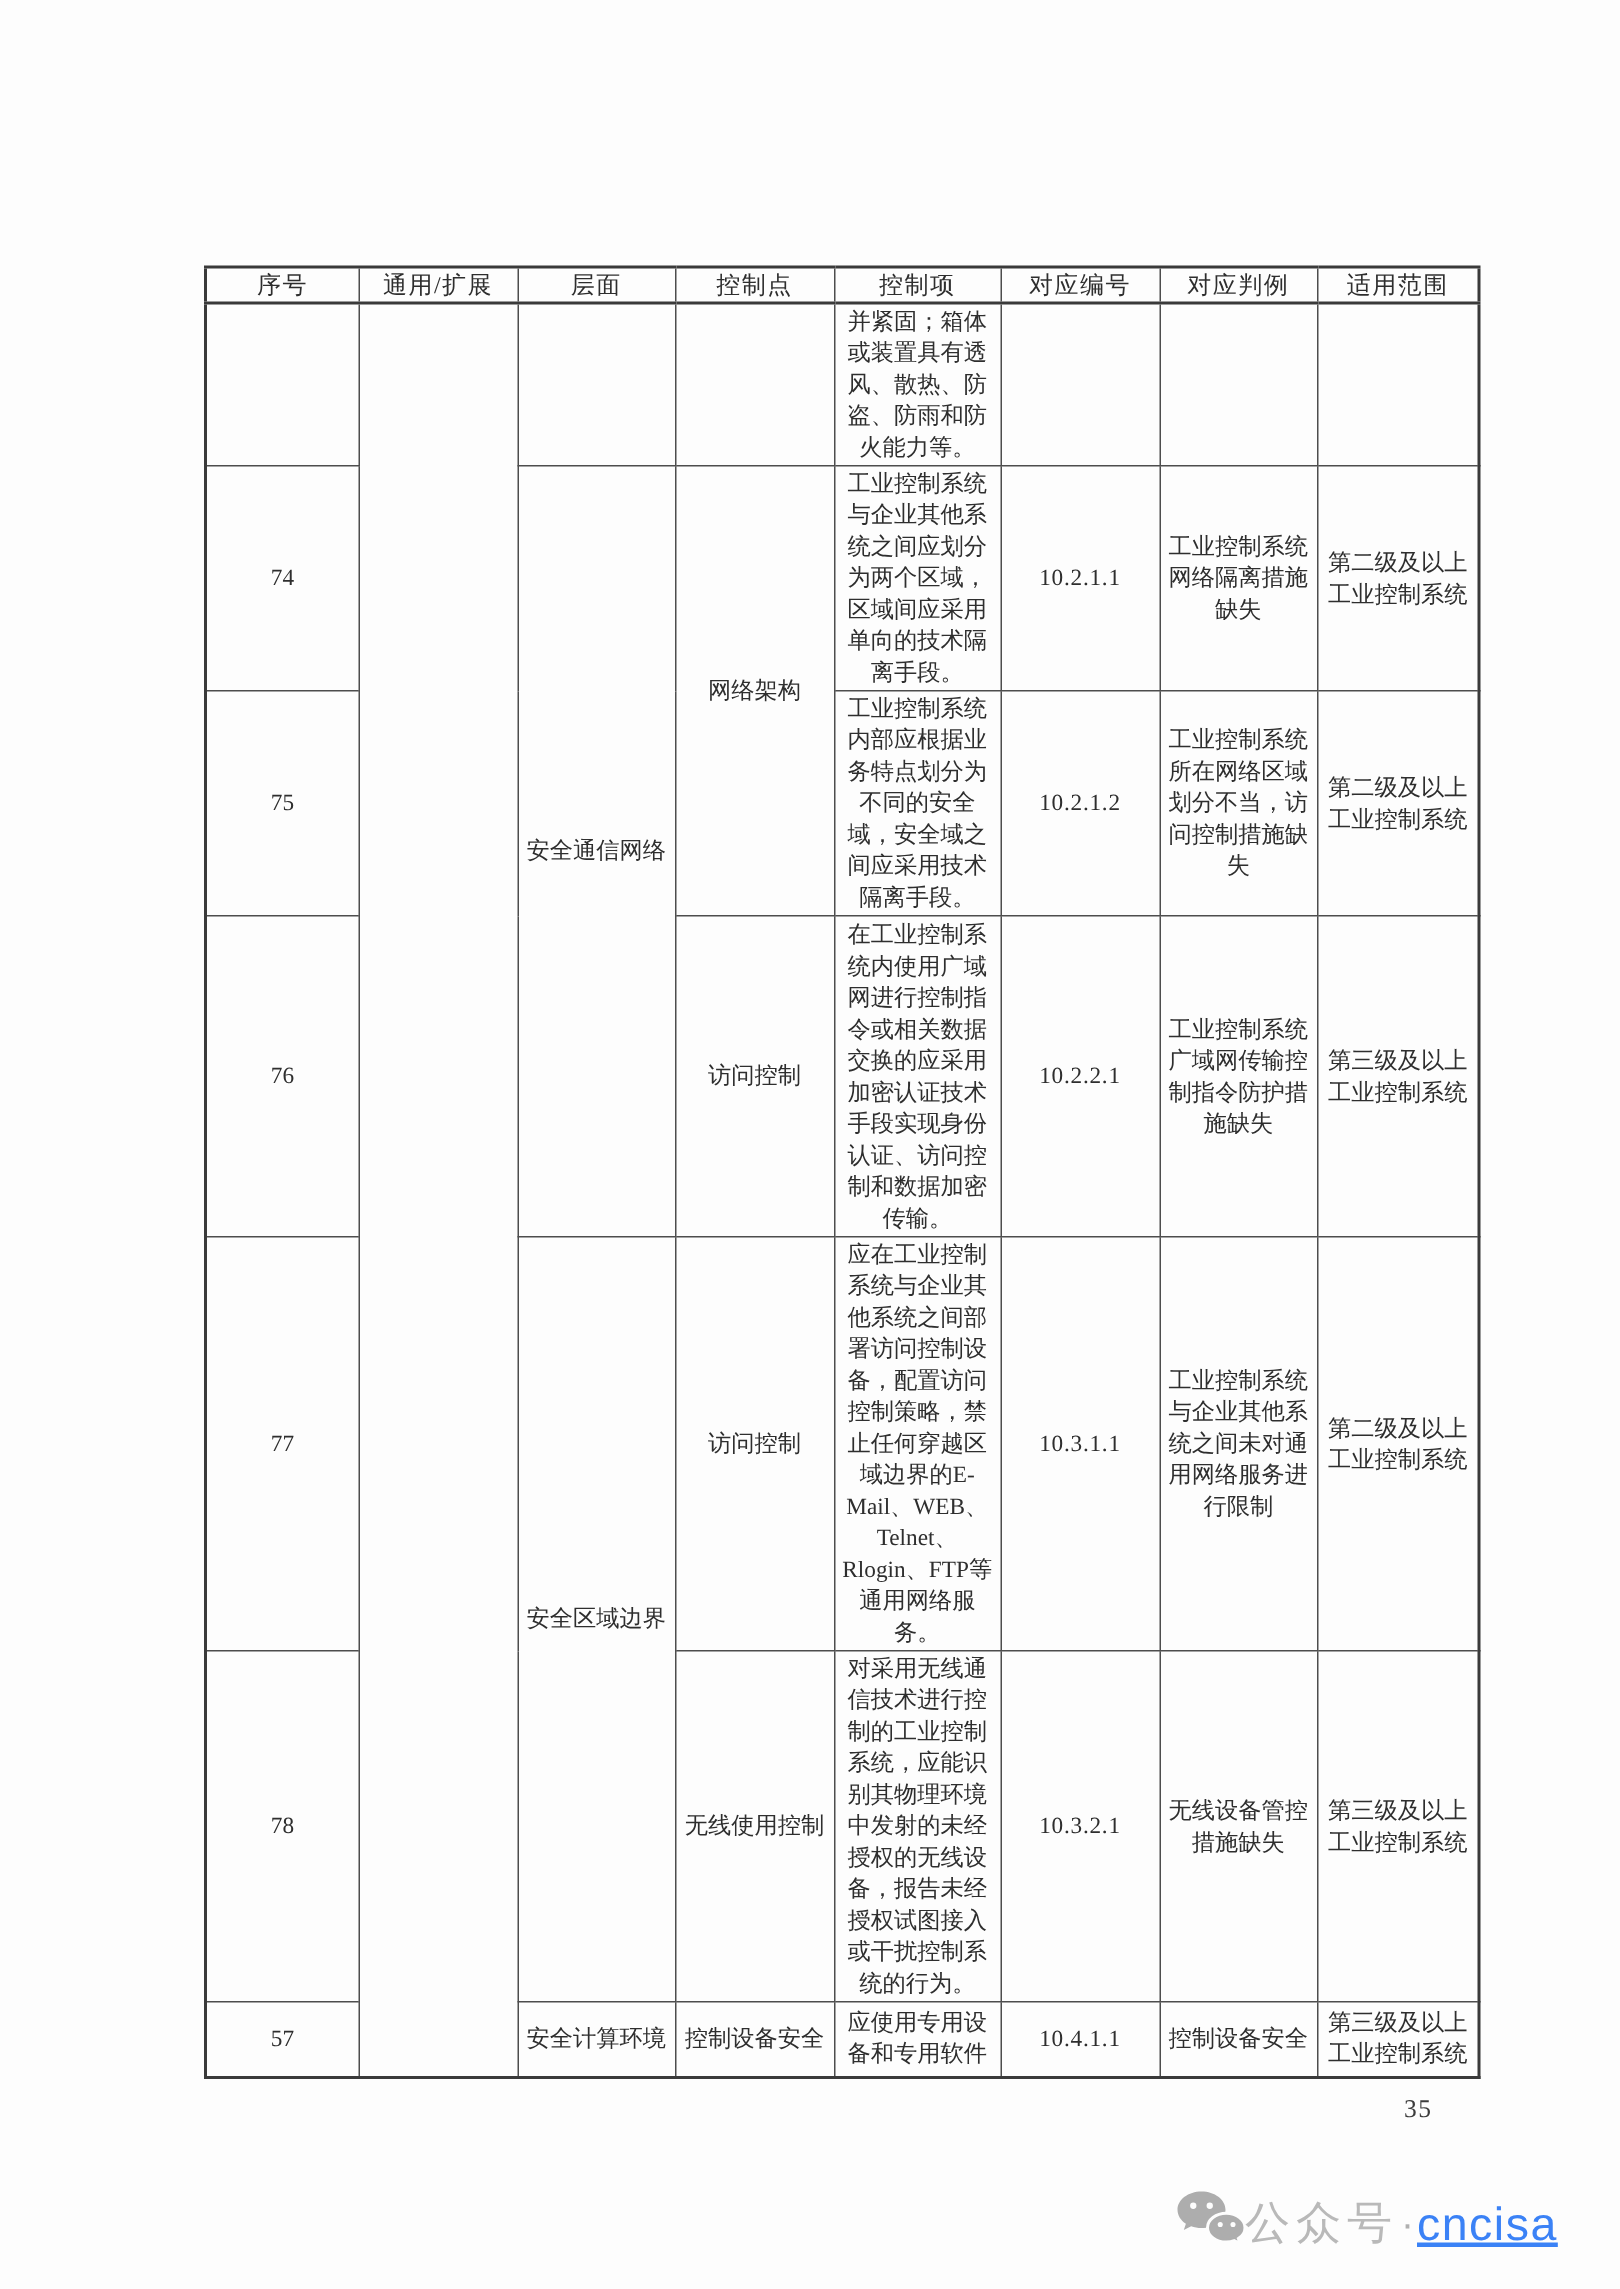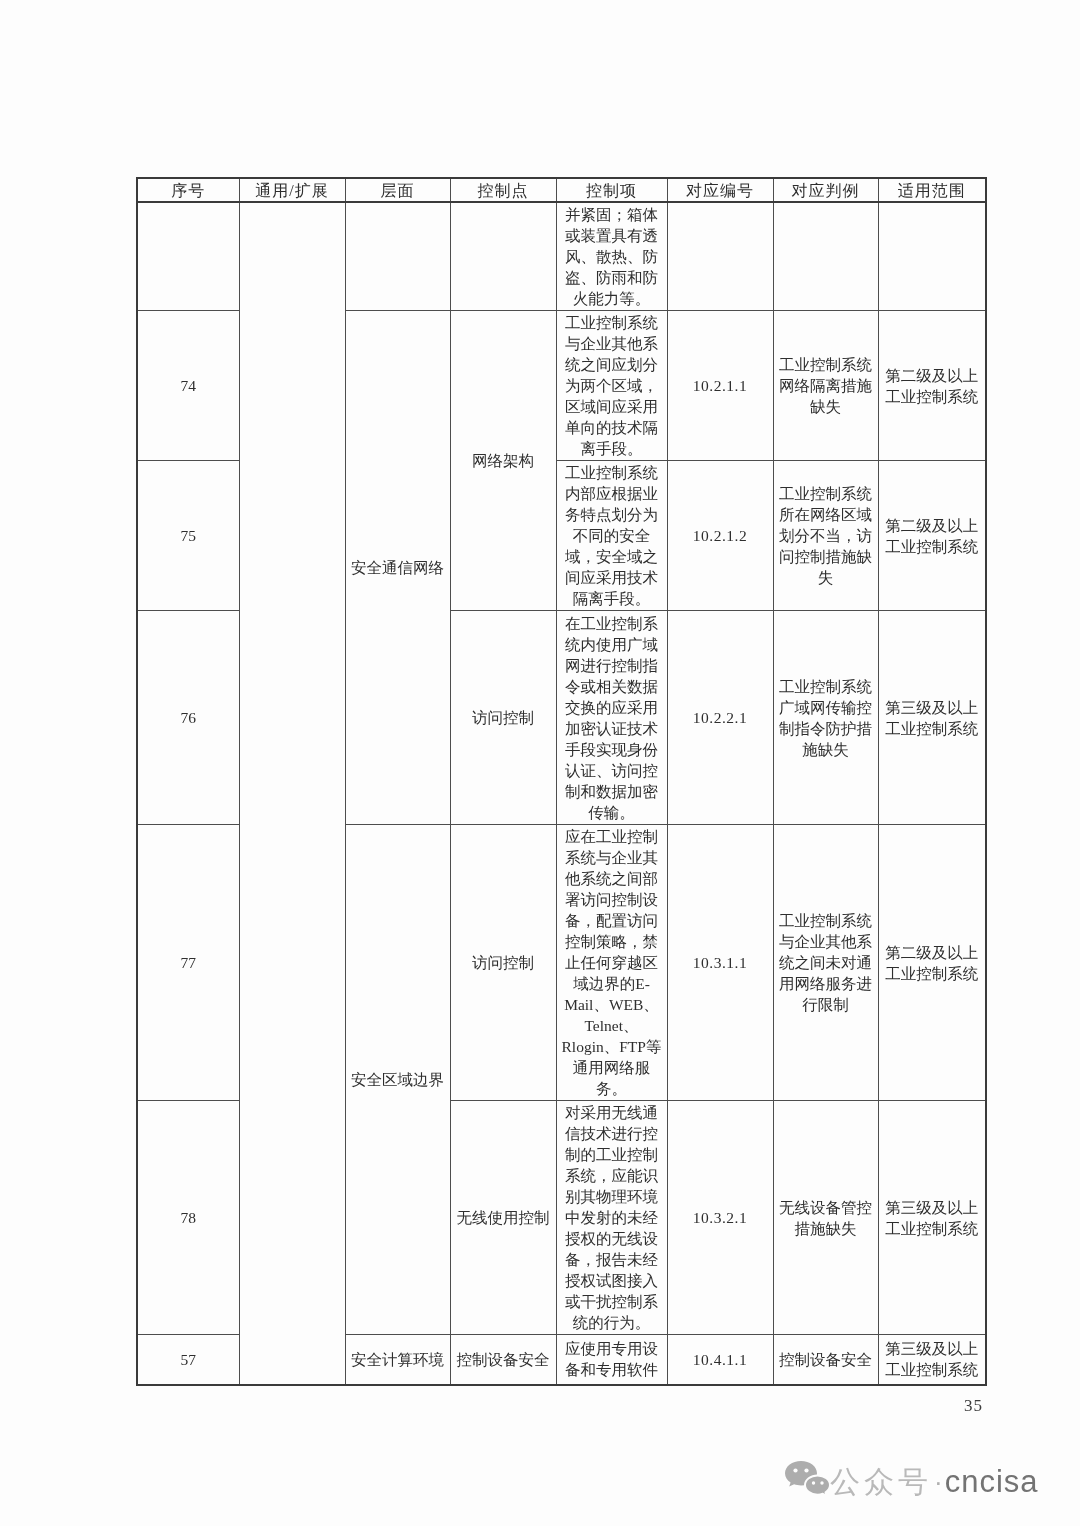--- a/index.html
+++ b/index.html
@@ -42,21 +42,20 @@
     padding: 0 1px;
   }
   td.c-code { letter-spacing: 0.5px; }
   .page-number {
     position: absolute;
     left: 936px;
     top: 1396px;
     font-size: 17px;
     color: #3c3c3c;
     letter-spacing: 1px;
-    margin-left: 28px;
   }
   .footer-brand {
     position: absolute;
     left: 784px;
     top: 1460px;
     display: flex;
     align-items: center;
     color: #b4b4b4;
   }
   .footer-brand .wechat-glyph { display: block; }
@@ -68,24 +67,25 @@
     font-weight: 300;
   }
   .brand-sep {
     font-size: 26px;
     color: #b0b0b0;
     margin: 0 2px;
     font-family: "Liberation Sans", sans-serif;
   }
   .brand-name {
     font-size: 31px;
-    color: #737373;
+    color: #3b82f6;
     font-family: "Liberation Sans", "DejaVu Sans", sans-serif;
     letter-spacing: 1px;
     font-weight: 300;
+    text-decoration: underline;
   }
 </style>
 </head>
 <body>
 
 <div class="page">
 
   <table class="spec">
     <colgroup>
       <col style="width:102px">

